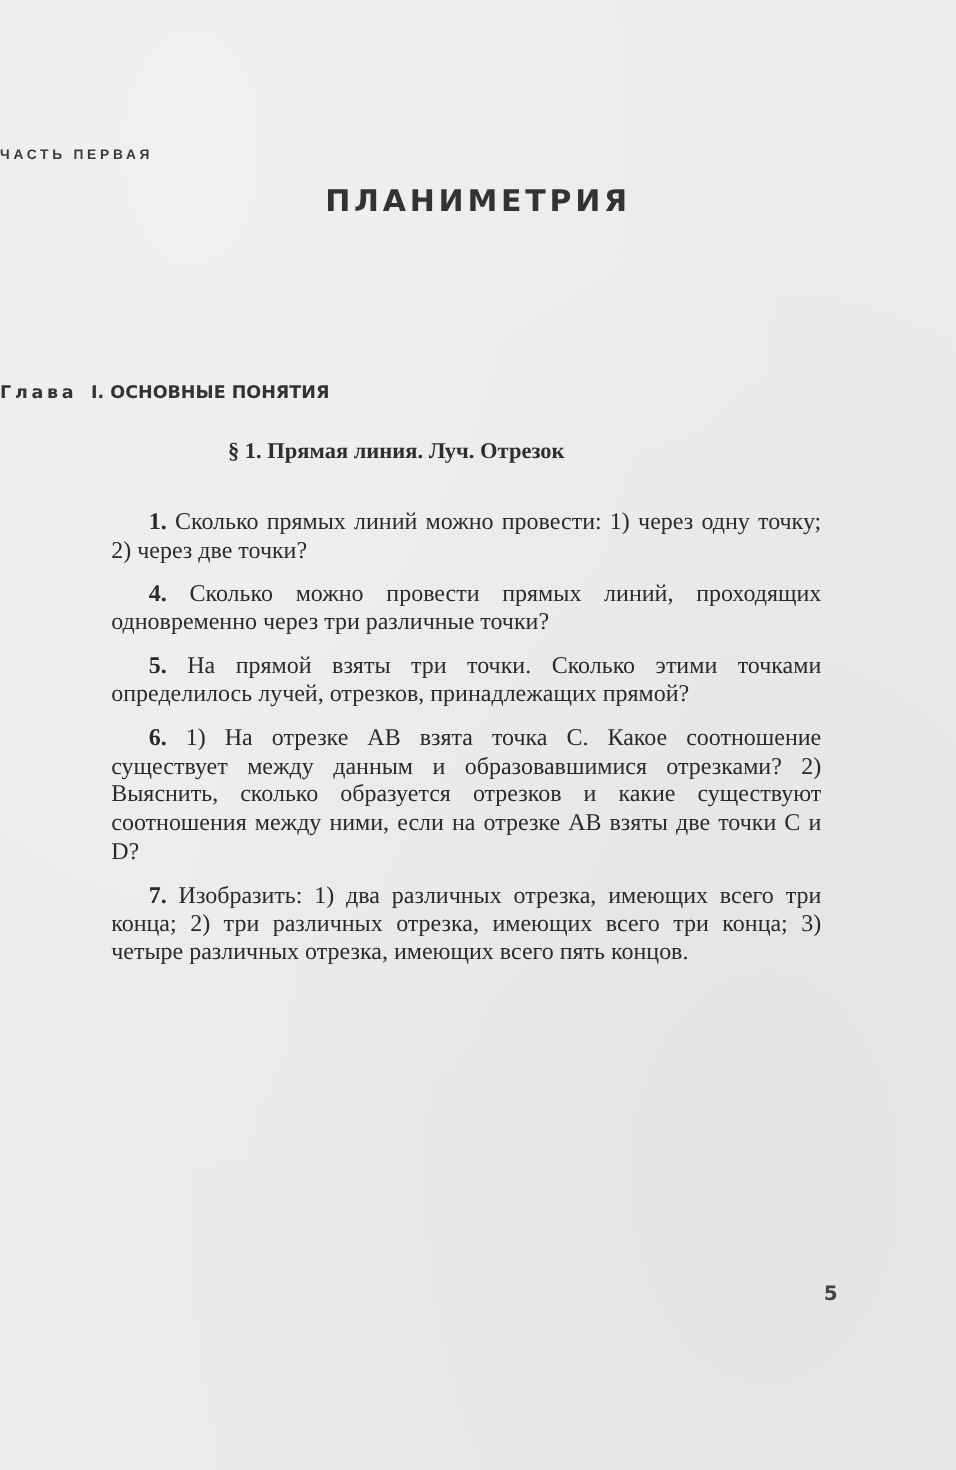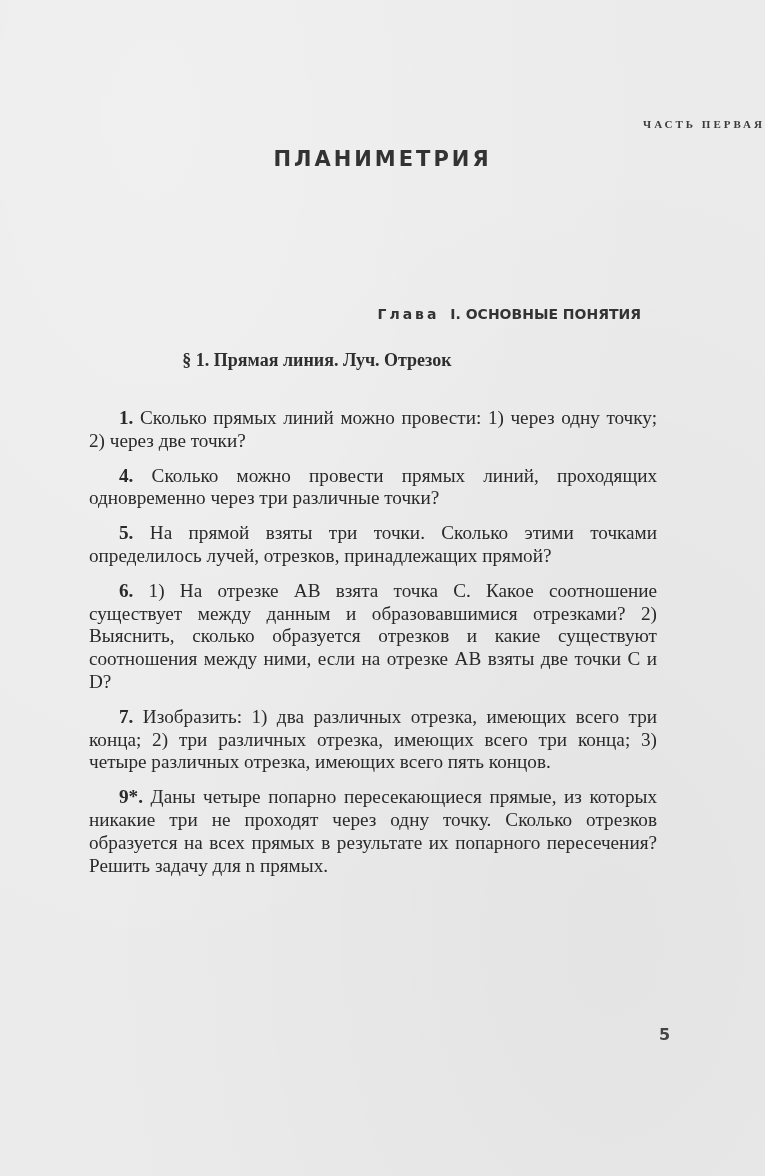--- a/index.html
+++ b/index.html
@@ -23,45 +23,45 @@
       background:
         radial-gradient(ellipse at 20% 10%, rgba(255,255,255,0.25), transparent 60%),
         radial-gradient(ellipse at 80% 80%, rgba(0,0,0,0.03), transparent 60%),
         #ebebeb;
     }
     .part-label {
       position: absolute;
       top: 118px;
       left: 0;
       width: 765px;
-      text-align: right;
-      font-family: Liberation Serif, serif;
+      text-align: left;
+      font-family: Liberation Sans, sans-serif;
       font-weight: bold;
       font-size: 11px;
       letter-spacing: 3px;
       color: #3a3a3a;
     }
     .part-title {
       position: absolute;
       top: 147px;
       left: 0;
       width: 765px;
       text-align: center;
       font-family: "DejaVu Sans", sans-serif;
       font-weight: bold;
-      font-size: 21px;
+      font-size: 24px;
       letter-spacing: 3px;
       color: #333;
     }
     .chapter-title {
       position: absolute;
       top: 306px;
       left: 0;
       width: 641px;
-      text-align: right;
+      text-align: left;
       font-family: "DejaVu Sans", sans-serif;
       font-weight: bold;
       font-size: 14px;
       color: #333;
     }
     .chapter-title .spaced {
       letter-spacing: 3px;
       margin-right: 6px;
     }
     .section-title {
@@ -132,21 +132,17 @@
       <span>На прямой взяты три точки. Сколько этими точками определилось лучей, отрезков, принадлежащих прямой?</span>
     </p>
     <p class="problem">
       <span class="num">6.</span>
       <span>1) На отрезке AB взята точка C. Какое соотношение существует между данным и образовавшимися отрезками? 2) Выяснить, сколько образуется отрезков и какие существуют соотношения между ними, если на отрезке AB взяты две точки C и D?</span>
     </p>
     <p class="problem">
       <span class="num">7.</span>
       <span>Изобразить: 1) два различных отрезка, имеющих всего три конца; 2) три различных отрезка, имеющих всего три конца; 3) четыре различных отрезка, имеющих всего пять концов.</span>
     </p>
-    <p class="problem">
-      <span class="num">9*.</span>
-      <span>Даны четыре попарно пересекающиеся прямые, из которых никакие три не проходят через одну точку. Сколько отрезков образуется на всех прямых в результате их попарного пересечения? Решить задачу для n прямых.</span>
-    </p>
   </div>
 
   <div class="page-number">5</div>
 
 </div>
 
 </body></html>

